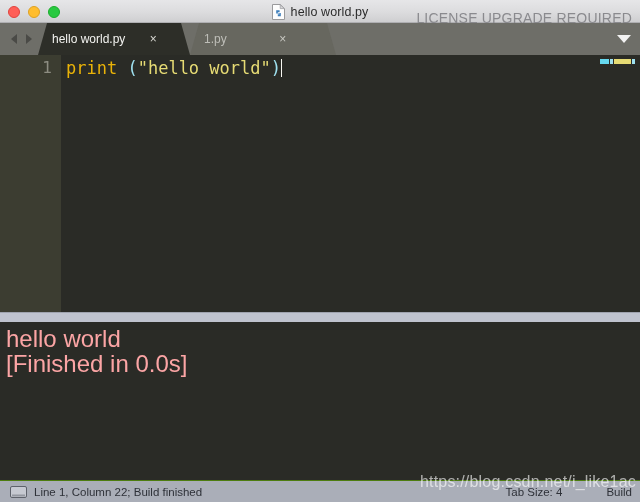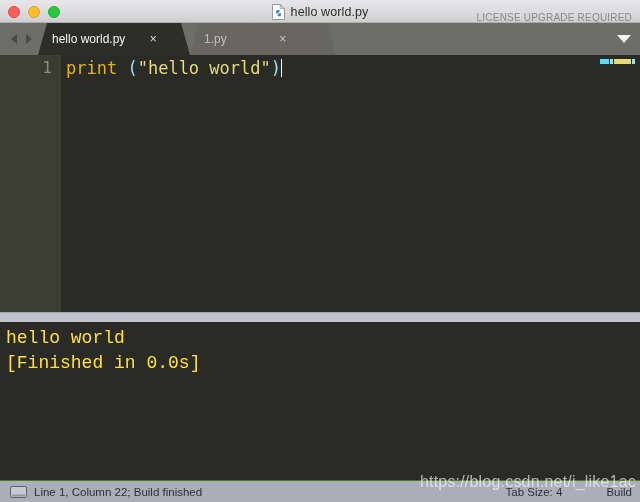--- a/index.html
+++ b/index.html
@@ -61,21 +61,21 @@
     font-size: 12.5px;
     color: #2C2C2C;
     letter-spacing: 0.1px;
   }
   .license {
     position: absolute;
     right: 8px; top: 0;
     height: 35px;
     display: flex;
     align-items: center;
-    font-size: 10px;
+    font-size: 14px;
     color: #8A8A8E;
     letter-spacing: 0.2px;
   }
 
   
   .tabbar {
     position: absolute;
     left: 0; top: 23px;
     width: 640px;
     height: 32px;
@@ -223,24 +223,24 @@
     position: absolute;
     left: 0; top: 322px;
     width: 640px;
     height: 158px;
     background: #2A2B26;
     padding: 4px 0 0 6px;
     box-sizing: border-box;
     overflow: hidden;
   }
   .outline {
-    font-family: Liberation Mono, monospace;
-    font-size: 18px;
+    font-family: Liberation Sans, sans-serif;
+    font-size: 24px;
     line-height: 25px;
-    color: #fde047;
+    color: #fca5a5;
     white-space: pre;
   }
 
   
   .statusbar {
     position: absolute;
     left: 0; bottom: 0;
     width: 640px;
     height: 22px;
     background: #AAAEB8;

